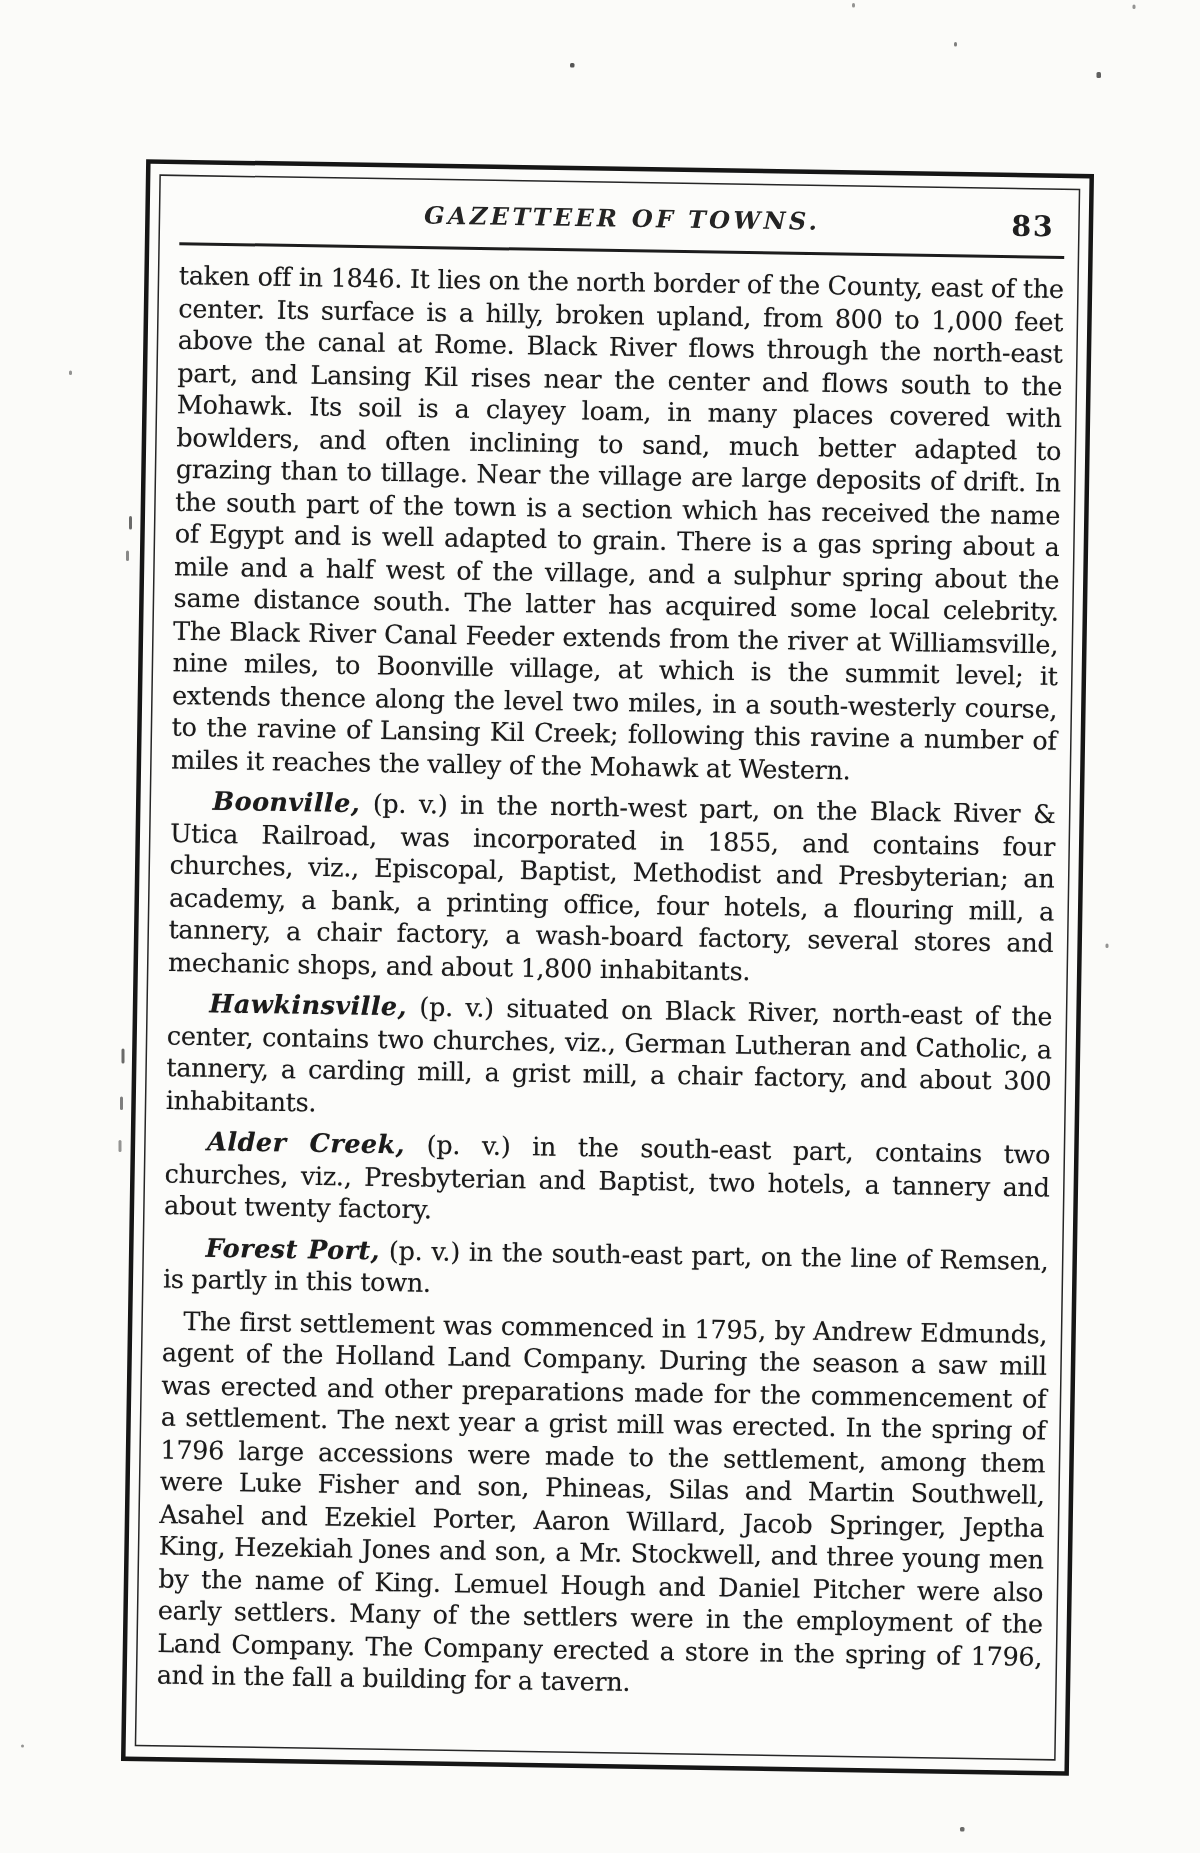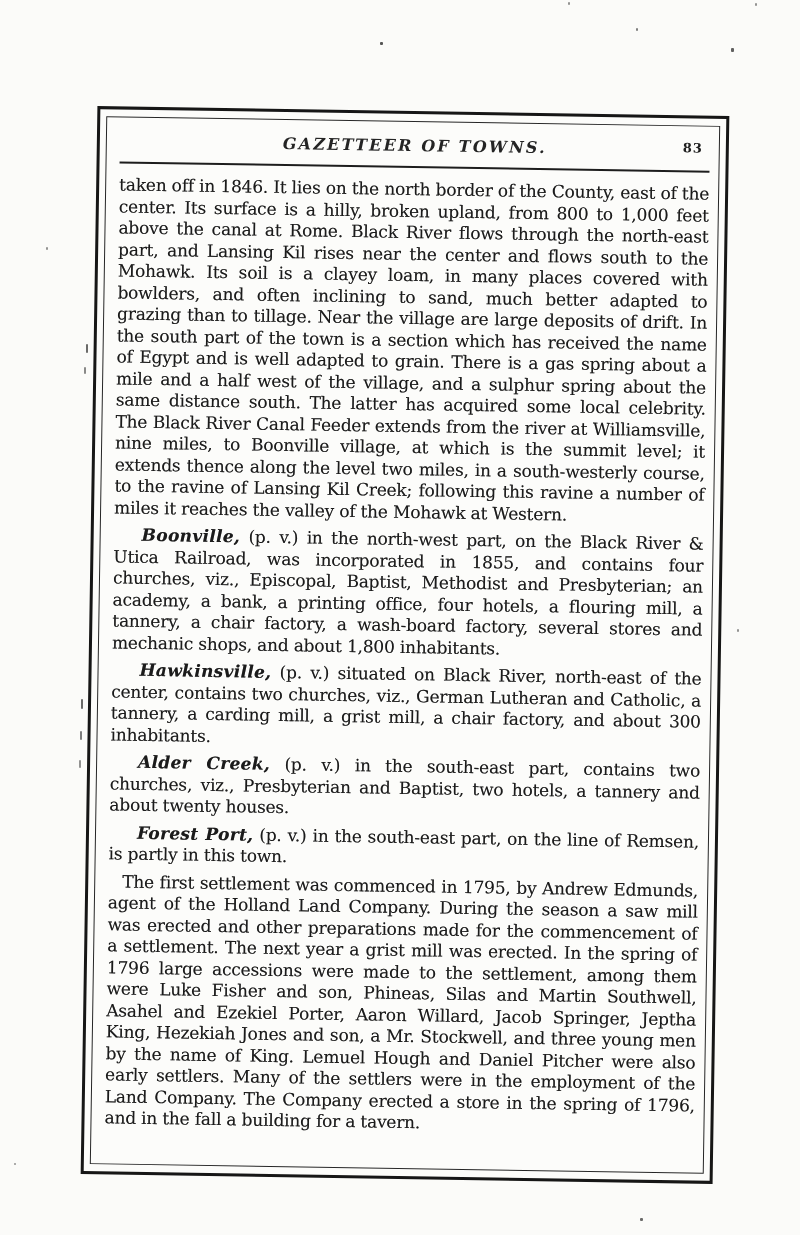--- a/index.html
+++ b/index.html
@@ -52,21 +52,21 @@
     font-weight: bold;
     font-style: italic;
     letter-spacing: 2.2px;
     color: #242424;
     white-space: nowrap;
   }
   .page-number {
     position: absolute;
     right: 7px;
     top: 0;
-    font-size: 13px;
+    font-size: 19px;
     font-weight: 600;
     letter-spacing: 1px;
     color: #202020;
   }
   .header-rule {
     height: 2.2px;
     background: #1d1d1d;
     margin-top: 7px;
   }
 
@@ -138,21 +138,21 @@
     <div class="header-rule"></div>
 
     <div class="body-text">
 
       <p class="para">taken off in 1846. It lies on the north border of the County, east of the center. Its surface is a hilly, broken upland, from 800 to 1,000 feet above the canal at Rome. Black River flows through the north-east part, and Lansing Kil rises near the center and flows south to the Mohawk. Its soil is a clayey loam, in many places covered with bowlders, and often inclining to sand, much better adapted to grazing than to tillage. Near the village are large deposits of drift. In the south part of the town is a section which has received the name of Egypt and is well adapted to grain. There is a gas spring about a mile and a half west of the village, and a sulphur spring about the same distance south. The latter has acquired some local celebrity. The Black River Canal Feeder extends from the river at Williamsville, nine miles, to Boonville village, at which is the summit level; it extends thence along the level two miles, in a south-westerly course, to the ravine of Lansing Kil Creek; following this ravine a number of miles it reaches the valley of the Mohawk at Western.</p>
 
       <p class="para lead-para"><span class="lead">Boonville,</span><span> (p. v.) in the north-west part, on the Black River &amp; Utica Railroad, was incorporated in 1855, and contains four churches, viz., Episcopal, Baptist, Methodist and Presbyterian; an academy, a bank, a printing office, four hotels, a flouring mill, a tannery, a chair factory, a wash-board factory, several stores and mechanic shops, and about 1,800 inhabitants.</span></p>
 
       <p class="para lead-para"><span class="lead">Hawkinsville,</span><span> (p. v.) situated on Black River, north-east of the center, contains two churches, viz., German Lutheran and Catholic, a tannery, a carding mill, a grist mill, a chair factory, and about 300 inhabitants.</span></p>
 
-      <p class="para lead-para"><span class="lead">Alder Creek,</span><span> (p. v.) in the south-east part, contains two churches, viz., Presbyterian and Baptist, two hotels, a tannery and about twenty houses.</span></p>
+      <p class="para lead-para"><span class="lead">Alder Creek,</span><span> (p. v.) in the south-east part, contains two churches, viz., Presbyterian and Baptist, two hotels, a tannery and about twenty factory.</span></p>
 
       <p class="para lead-para"><span class="lead">Forest Port,</span><span> (p. v.) in the south-east part, on the line of Remsen, is partly in this town.</span></p>
 
       <p class="para indent-sm">The first settlement was commenced in 1795, by Andrew Edmunds, agent of the Holland Land Company. During the season a saw mill was erected and other preparations made for the commencement of a settlement. The next year a grist mill was erected. In the spring of 1796 large accessions were made to the settlement, among them were Luke Fisher and son, Phineas, Silas and Martin Southwell, Asahel and Ezekiel Porter, Aaron Willard, Jacob Springer, Jeptha King, Hezekiah Jones and son, a Mr. Stockwell, and three young men by the name of King. Lemuel Hough and Daniel Pitcher were also early settlers. Many of the settlers were in the employment of the Land Company. The Company erected a store in the spring of 1796, and in the fall a building for a tavern.</p>
 
     </div>
   </div>
 </div>
 
 </body></html>

